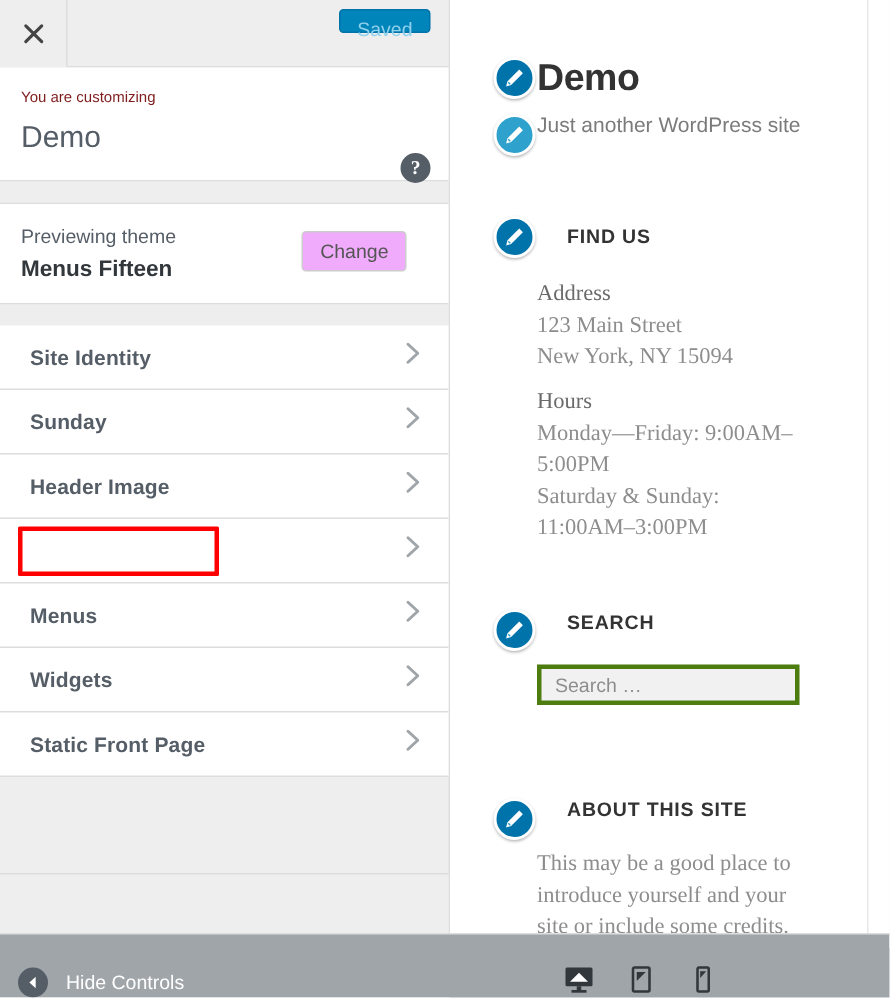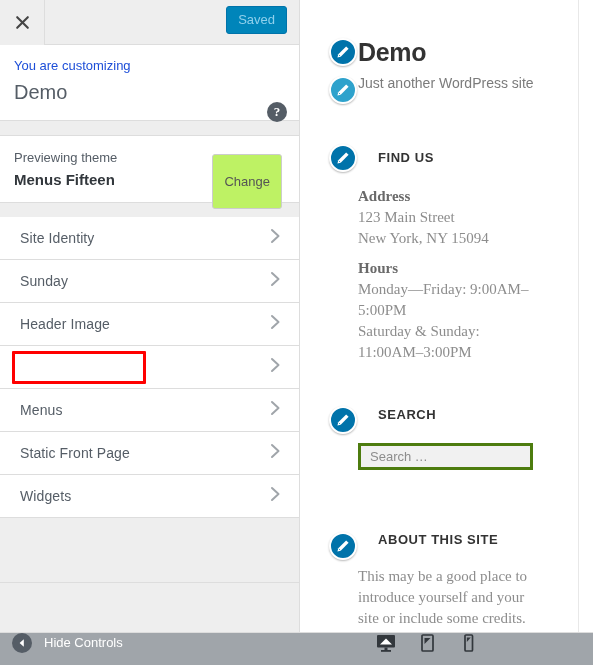--- a/index.html
+++ b/index.html
@@ -31,21 +31,21 @@
     position: absolute; left: 0; top: 0;
     width: 45px; height: 45px;
     background: #eee;
     border-right: 1px solid #ddd;
     display: flex; align-items: center; justify-content: center;
     cursor: pointer;
   }
   .close-btn svg { display: block; }
   .save-btn {
     position: absolute; right: 12px; top: 6px;
-    height: 28px;
+    height: 16px;
     padding: 0 11px;
     background: #0085ba;
     border: 1px solid #0073aa;
     border-radius: 3px;
     color: #8fd0ec;
     font-size: 13px;
     line-height: 26px;
     font-family: "Liberation Sans", sans-serif;
     cursor: default;
     text-align: right;
@@ -53,22 +53,22 @@
 
   
   .cust-info {
     position: relative;
     background: #fff;
     border-bottom: 1px solid #ddd;
     padding: 12px 42px 14px 14px;
     height: 76px;
   }
   .cust-info .sub {
-    font-size: 13px;
-    color: #1d4ed8;
+    font-size: 10px;
+    color: #7f1d1d;
     line-height: 18px;
     font-family: "Liberation Sans", sans-serif;
   }
   .cust-info .title {
     font-size: 20px;
     color: #555d66;
     font-weight: 400;
     line-height: 28px;
     margin-top: 3px;
     font-family: "Liberation Sans", sans-serif;
@@ -97,45 +97,45 @@
     padding: 13px 14px 0 14px;
   }
   .theme-row .prev-label {
     font-size: 13px; color: #555d66; line-height: 18px;
   }
   .theme-row .theme-name {
     font-size: 15px; color: #32373c; font-weight: bold;
     line-height: 20px; margin-top: 3px;
   }
   .change-btn {
-    position: absolute; right: 17px; top: 18px;
-    background: #bef264;
+    position: absolute; right: 28px; top: 18px;
+    background: #f0abfc;
     border: 1px solid #ccc;
     border-radius: 3px;
     color: #555;
     font-size: 13px;
-    padding: 19px 11px;
+    padding: 5px 11px;
     cursor: pointer;
     font-family: "Liberation Sans", sans-serif;
   }
 
   
   .section-list { background: #fff; }
   .section-item {
     position: relative;
     height: 43px;
     border-bottom: 1px solid #ddd;
     padding: 0 30px 0 20px;
     display: flex; align-items: center;
     cursor: pointer;
   }
   .section-item .label {
     font-size: 14px;
     color: #555d66;
-    font-weight: normal;
+    font-weight: bold;
     letter-spacing: 0.1px;
   }
   .chev {
     position: absolute; right: 18px; top: 50%;
     transform: translateY(-50%);
   }
   .section-item.highlight .label {
     position: relative;
     z-index: 2;
   }
@@ -154,24 +154,24 @@
     position: absolute;
     left: 0; right: 0;
     top: 582px; bottom: 33px;
     border-top: 1px solid #ddd;
   }
 
   
   .bottom-bar {
     position: absolute;
     left: 0; bottom: 0;
-    width: 593px; height: 33px;
+    width: 593px; height: 43px;
     background: #a0a5aa;
     border-top: 1px solid #ddd;
-    display: flex; align-items: flex-start;
+    display: flex; align-items: flex-end;
   }
   .collapse-btn {
     display: flex; align-items: center;
     padding-left: 12px;
     cursor: pointer;
   }
   .collapse-circle {
     width: 20px; height: 20px; border-radius: 50%;
     background: #555d66;
     display: flex; align-items: center; justify-content: center;
@@ -244,21 +244,21 @@
   }
   .wbody {
     position: absolute;
     left: 58px;
     width: 190px;
     font-family: "Liberation Serif", serif;
     font-size: 15px;
     line-height: 21px;
     color: #8d8d8d;
   }
-  .wbody b { color: #6a6a6a; font-weight: bold; }
+  .wbody b { color: #6a6a6a; font-weight: normal; }
   .wbody .blk { display: block; }
 
   .search-field {
     position: absolute;
     left: 358px;
     top: 443px;
     width: 175px; height: 27px;
     background: #f1f1f1;
     border: 3px solid #4d7c0f;
     color: #8d8d8d;
@@ -350,30 +350,30 @@
       <div class="section-item">
         <span class="label">Menus</span>
         <span class="chev">
           <svg width="11" height="16" viewBox="0 0 11 16">
               <path d="M2 2 L8.5 8 L2 14" stroke="#a0a5aa" stroke-width="2" fill="none" stroke-linecap="round" stroke-linejoin="round"></path>
             </svg>
         </span>
       </div>
 
       <div class="section-item">
+        <span class="label">Widgets</span>
+        <span class="chev">
+          <svg width="11" height="16" viewBox="0 0 11 16">
+              <path d="M2 2 L8.5 8 L2 14" stroke="#a0a5aa" stroke-width="2" fill="none" stroke-linecap="round" stroke-linejoin="round"></path>
+            </svg>
+        </span>
+      </div>
+
+      <div class="section-item">
         <span class="label">Static Front Page</span>
-        <span class="chev">
-          <svg width="11" height="16" viewBox="0 0 11 16">
-              <path d="M2 2 L8.5 8 L2 14" stroke="#a0a5aa" stroke-width="2" fill="none" stroke-linecap="round" stroke-linejoin="round"></path>
-            </svg>
-        </span>
-      </div>
-
-      <div class="section-item">
-        <span class="label">Widgets</span>
         <span class="chev">
           <svg width="11" height="16" viewBox="0 0 11 16">
               <path d="M2 2 L8.5 8 L2 14" stroke="#a0a5aa" stroke-width="2" fill="none" stroke-linecap="round" stroke-linejoin="round"></path>
             </svg>
         </span>
       </div>
 
 
     </div>
 

